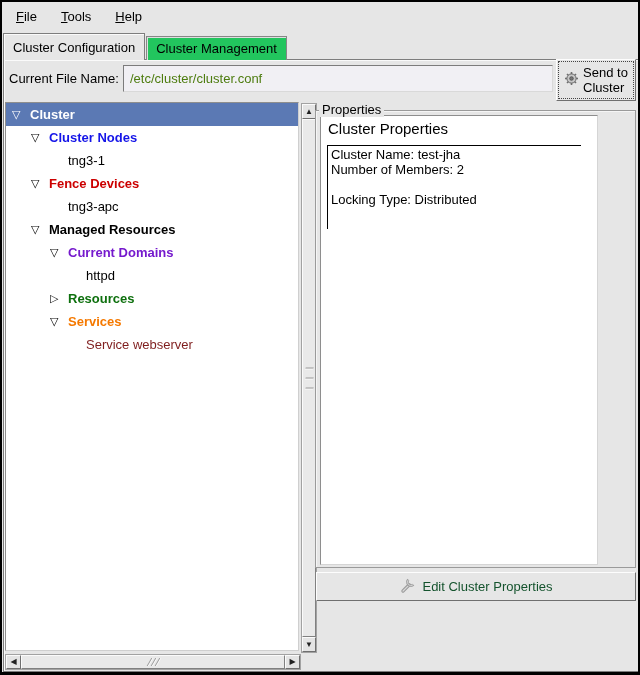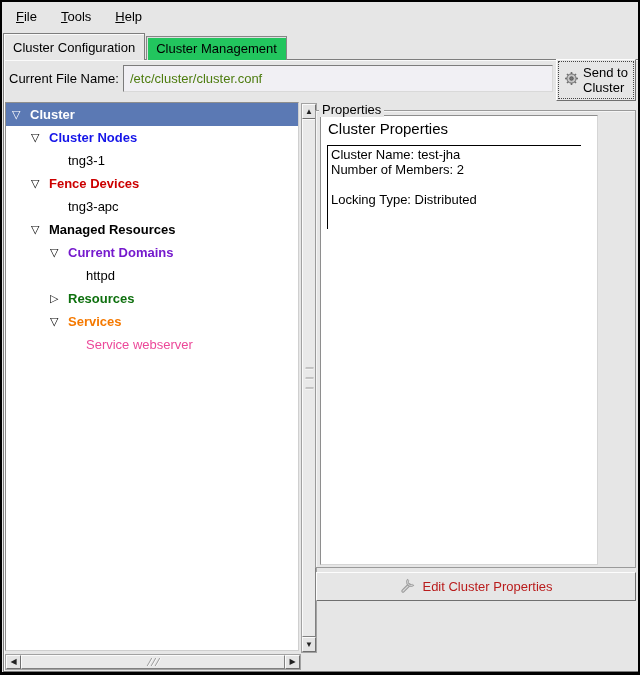--- a/index.html
+++ b/index.html
@@ -70,21 +70,21 @@
   }
   .props-title{position:absolute;left:7px;top:4px;font-size:15px;color:#000;}
   .props-block{
     position:absolute;left:6px;top:29px;width:254px;min-height:84px;
     border-top:1px solid #000;border-left:1px solid #000;padding:1px 0 0 3px;
   }
   .props-line{font-size:13px;line-height:15px;color:#000;min-height:15px;white-space:pre;}
   .edit-btn{
     position:absolute;left:314px;top:570px;width:320px;height:29px;
     background:#e6e6e6;border:1px solid;border-color:#fdfdfd #6f6f6f #6f6f6f #fdfdfd;
-    display:flex;align-items:center;justify-content:center;gap:6px;font-size:13px;color:#b91c1c;cursor:default;
+    display:flex;align-items:center;justify-content:center;gap:6px;font-size:13px;color:#14532d;cursor:default;
   }
 </style>
 </head>
 <body>
 
 <div class="window">
 
   <div class="menubar">
     <span class="menu-item"><span class="mnemonic">F</span><span>ile</span></span>
     <span class="menu-item"><span class="mnemonic">T</span><span>ools</span></span>
@@ -153,21 +153,21 @@
       <div class="tree-row" style="padding-left: 44px;">
         <span class="expander">▷</span>
         <span class="tree-label" style="color: rgb(14, 112, 14); font-weight: bold;">Resources</span>
       </div>
       <div class="tree-row" style="padding-left: 44px;">
         <span class="expander">▽</span>
         <span class="tree-label" style="color: rgb(245, 121, 0); font-weight: bold;">Services</span>
       </div>
       <div class="tree-row" style="padding-left: 62px;">
         <span class="expander"></span>
-        <span class="tree-label" style="color: #ec4899;">Service webserver</span>
+        <span class="tree-label" style="color: #7f1d1d;">Service webserver</span>
       </div>
     </div>
 
   <div class="sb" style="left:299px;top:101px;width:16px;height:550px;">
     <div class="sb-btn" style="left:0;top:0;width:14px;height:15px;">
         <span>▲</span>
       </div>
     <div class="sb-thumb" style="left:0;top:15px;width:14px;height:518px;flex-direction:column;gap:2px;">
       <span class="grip" style="transform:skewX(-30deg) rotate(90deg);"></span>
       <span class="grip" style="transform:skewX(-30deg) rotate(90deg);"></span>

